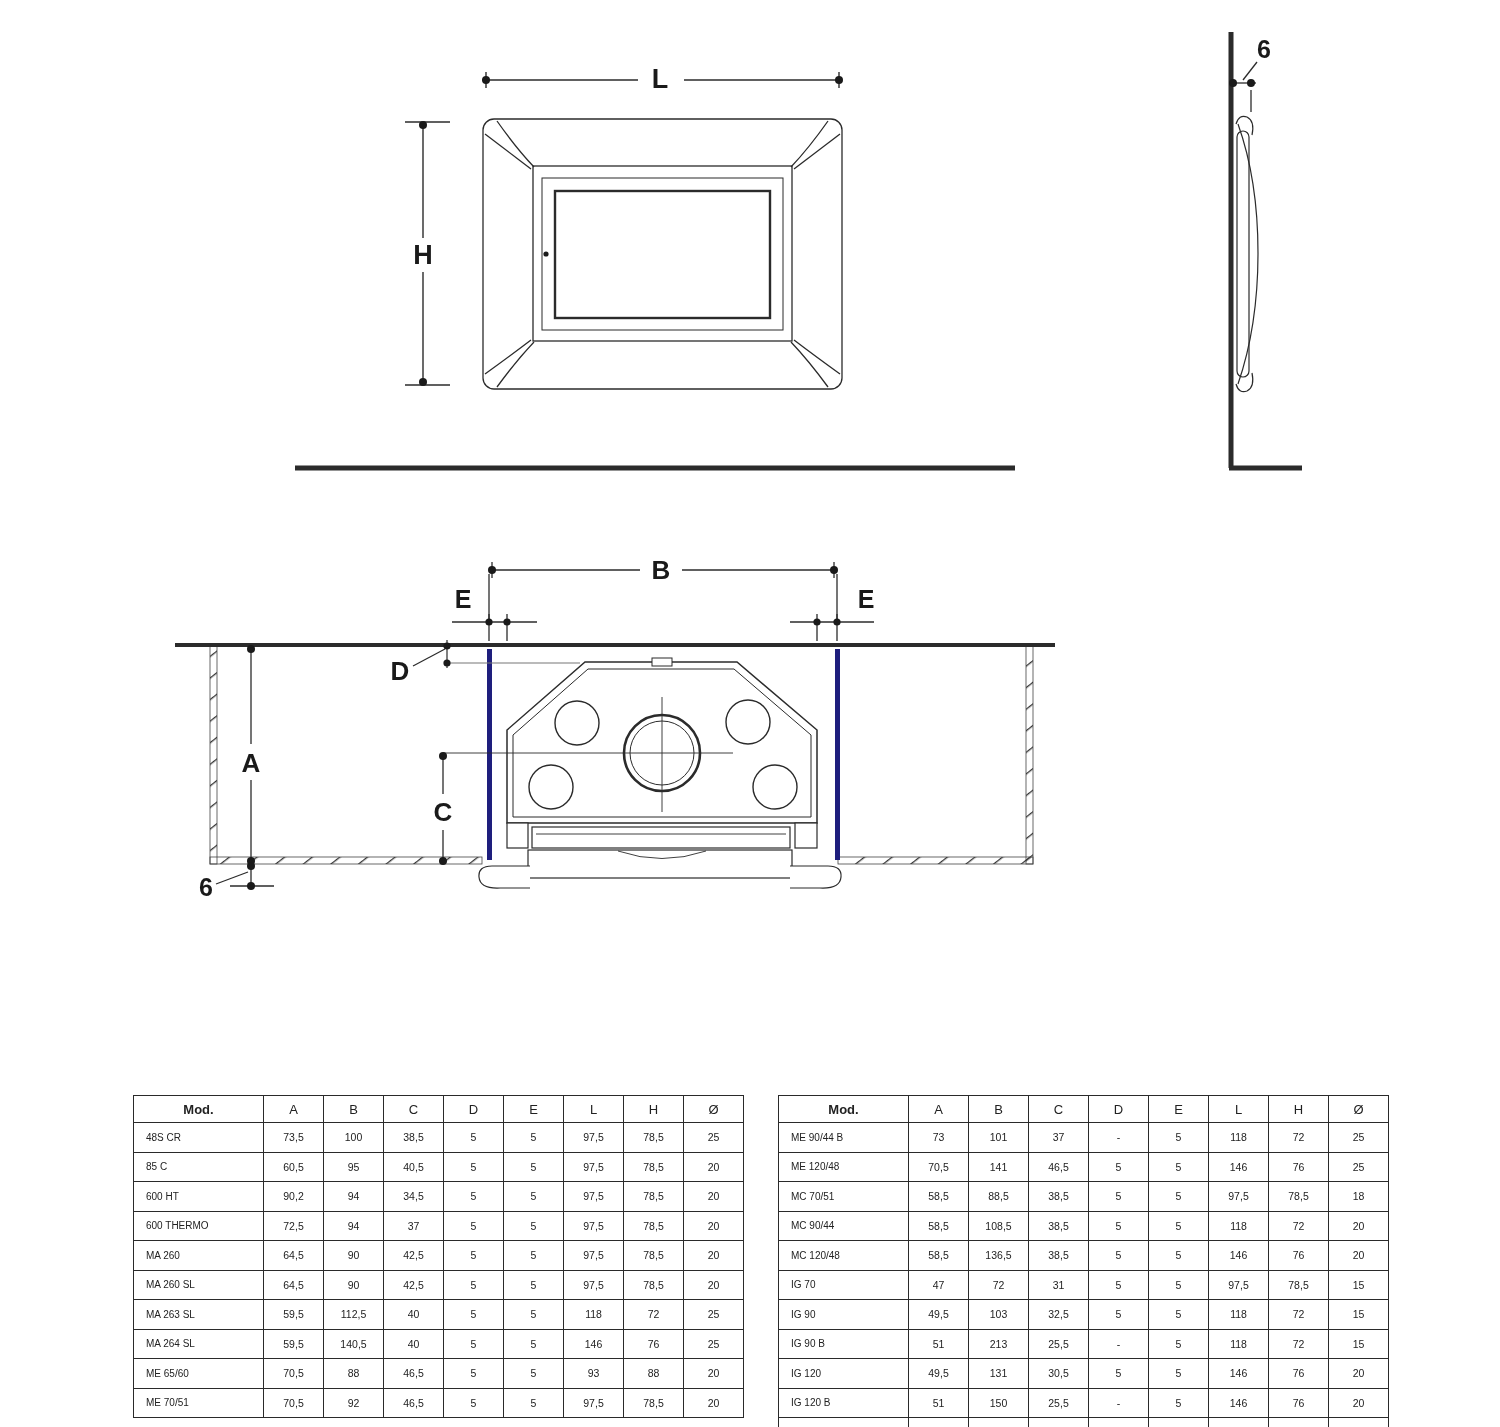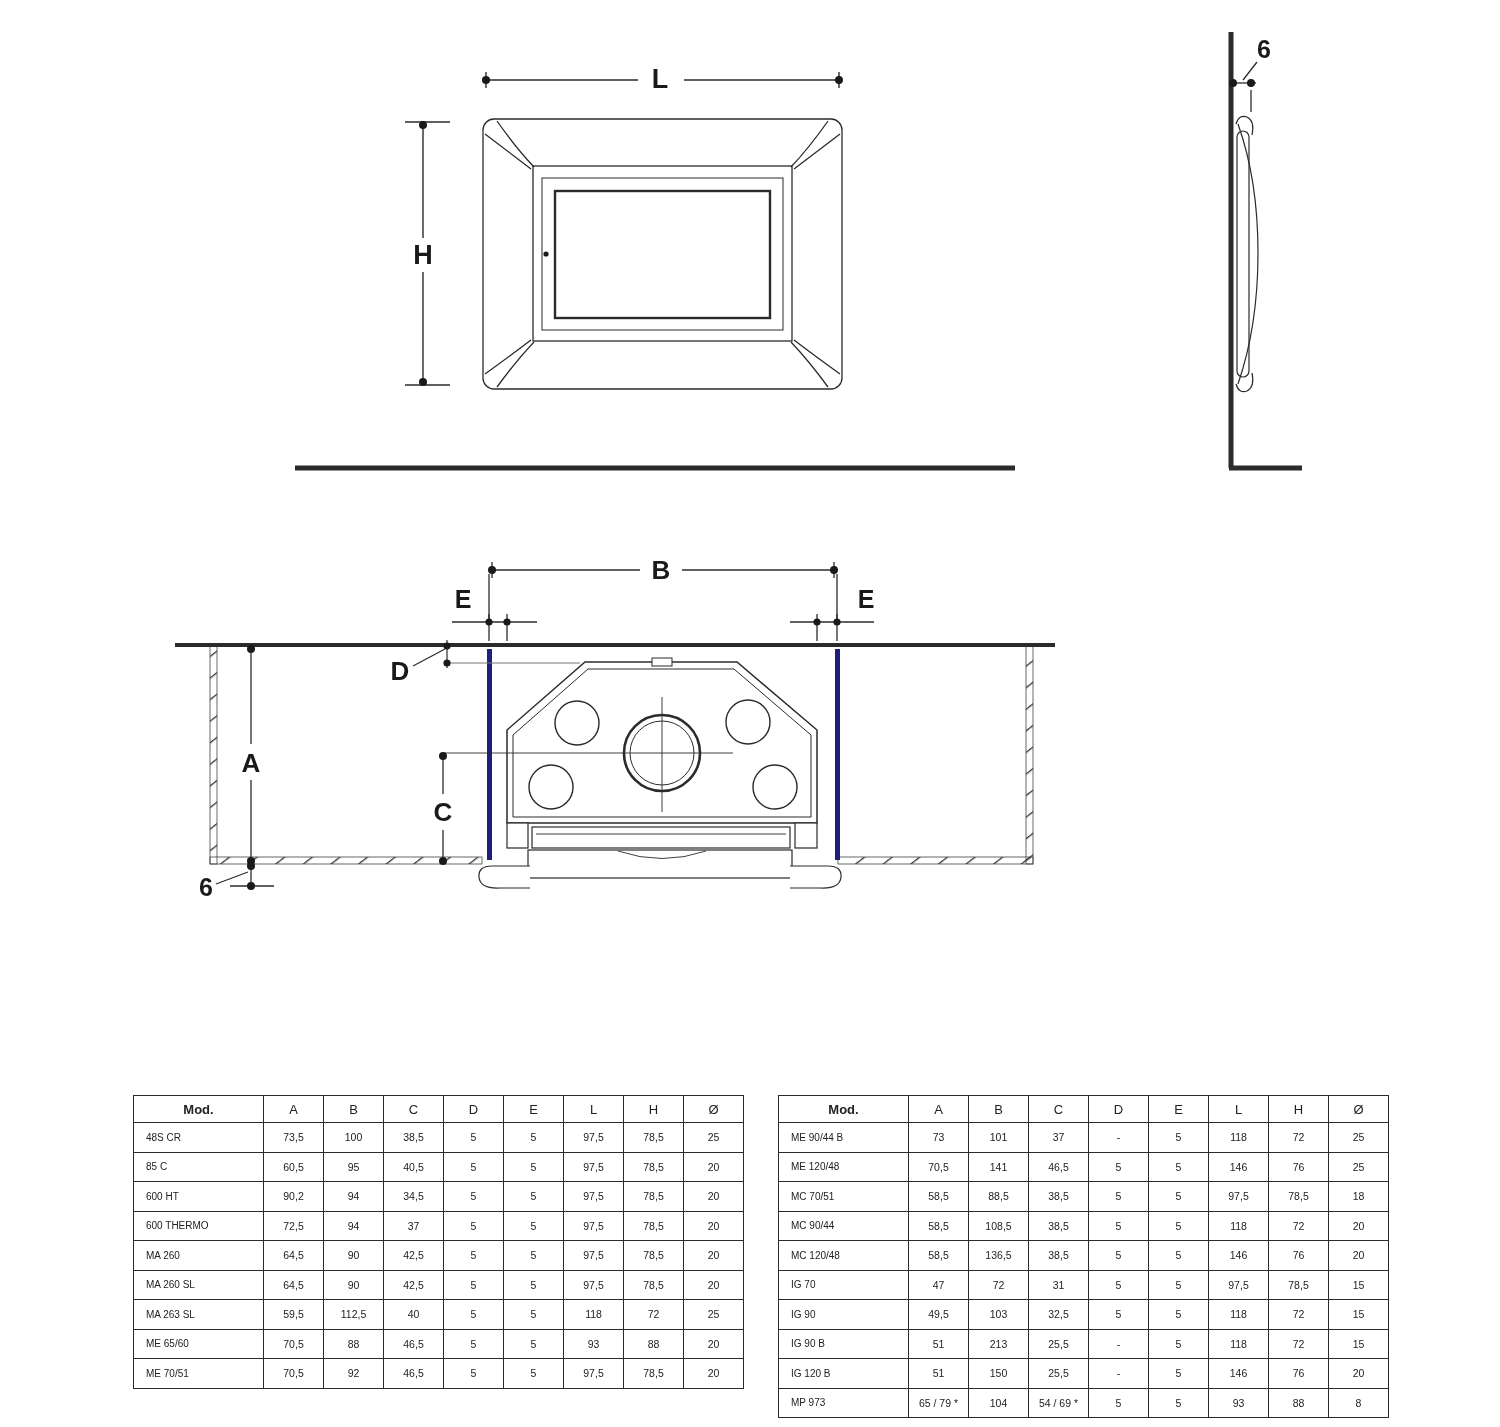--- a/index.html
+++ b/index.html
@@ -331,20 +331,31 @@
         <td>59,5</td>
         <td>112,5</td>
         <td>40</td>
         <td>5</td>
         <td>5</td>
         <td>118</td>
         <td>72</td>
         <td>25</td>
       </tr>
       <tr>
+        <td>MA 264 SL</td>
+        <td>59,5</td>
+        <td>140,5</td>
+        <td>40</td>
+        <td>5</td>
+        <td>5</td>
+        <td>146</td>
+        <td>76</td>
+        <td>25</td>
+      </tr>
+      <tr>
         <td>ME 65/60</td>
         <td>70,5</td>
         <td>88</td>
         <td>46,5</td>
         <td>5</td>
         <td>5</td>
         <td>93</td>
         <td>88</td>
         <td>20</td>
       </tr>
@@ -470,20 +481,31 @@
         <td>51</td>
         <td>213</td>
         <td>25,5</td>
         <td>-</td>
         <td>5</td>
         <td>118</td>
         <td>72</td>
         <td>15</td>
       </tr>
       <tr>
+        <td>IG 120</td>
+        <td>49,5</td>
+        <td>131</td>
+        <td>30,5</td>
+        <td>5</td>
+        <td>5</td>
+        <td>146</td>
+        <td>76</td>
+        <td>20</td>
+      </tr>
+      <tr>
         <td>IG 120 B</td>
         <td>51</td>
         <td>150</td>
         <td>25,5</td>
         <td>-</td>
         <td>5</td>
         <td>146</td>
         <td>76</td>
         <td>20</td>
       </tr>

